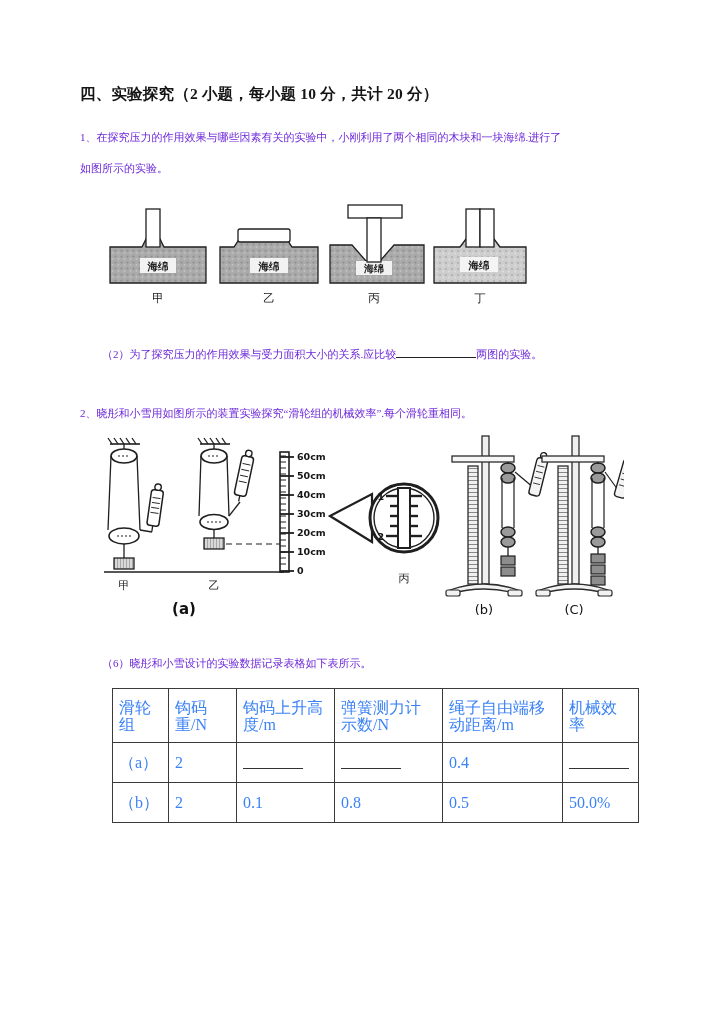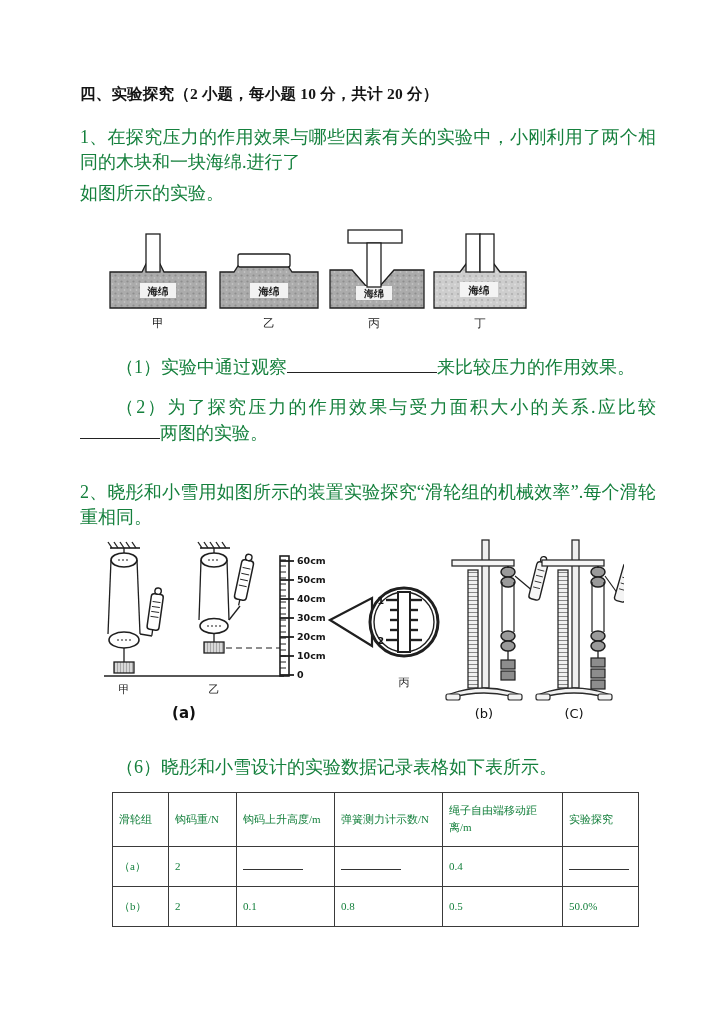--- a/index.html
+++ b/index.html
@@ -28,24 +28,24 @@
 
   
   .section-title {
     font-weight: bold;
     font-size: 15.5px;
     letter-spacing: .2px;
     margin: 0 0 20px 0;
     color: #151515;
   }
   .para {
-    font-size: 18px;
+    font-size: 11px;
     line-height: 25px;
     margin: 0 0 6px 0;
-    color: #15803d;
+    color: #6d28d9;
     text-align: justify;
   }
   .para.indent { text-indent: 2em; }
   .q-line { margin-bottom: 2px; }
   .blank-ul {
     display: inline-block;
     border-bottom: 1px solid #222;
     vertical-align: baseline;
     height: 1.05em;
   }
@@ -71,22 +71,22 @@
   }
 
   
   .data-table-wrap {
     margin-top: 12px;
     padding-left: 32px;
   }
   table.data-table {
     border-collapse: collapse;
     width: 526px;
-    font-size: 11px;
-    color: #15803d;
+    font-size: 16px;
+    color: #3b82f6;
     table-layout: fixed;
     padding-left: 45px;
   }
   table.data-table th,
   table.data-table td {
     border: 1px solid #3a3a3a;
     padding: 6px 6px;
     text-align: left;
     vertical-align: middle;
     font-weight: normal;
@@ -175,23 +175,20 @@
           <rect x="358" y="62" width="38" height="15" fill="#f4f4f4"></rect>
           <text x="377" y="74" font-family="'DejaVu Sans', sans-serif" font-size="10.5" font-weight="bold" fill="#202020" text-anchor="middle">海绵</text>
 
           <rect x="364" y="14" width="14" height="38" fill="#ffffff" stroke="#1f1f1f" stroke-width="1.3"></rect>
           <rect x="378" y="14" width="14" height="38" fill="#ffffff" stroke="#1f1f1f" stroke-width="1.3"></rect>
           <text x="378" y="107" font-family="'DejaVu Sans', sans-serif" font-size="11.5" fill="#1a1a1a" text-anchor="middle">丁</text>
         </g>
       </svg>
     </div>
 
-    <div class="para indent q-line">
-      <span>（1）实验中通过观察</span><span class="blank-ul bl-xl"></span><span>来比较压力的作用效果。</span>
-    </div>
     <div class="spacer-sm"></div>
 
     <div class="para indent q-line">
       <span>（2）为了探究压力的作用效果与受力面积大小的关系.应比较</span><span class="blank-ul bl-md"></span><span>两图的实验。</span>
     </div>
     <div class="spacer-sm"></div>
 
 
     <div class="spacer-md"></div>
 
@@ -466,21 +463,21 @@
             <col class="c5">
             <col class="c6">
         </colgroup>
         <thead>
           <tr>
             <th>滑轮组</th>
             <th>钩码重/N</th>
             <th>钩码上升高度/m</th>
             <th>弹簧测力计示数/N</th>
             <th>绳子自由端移动距离/m</th>
-            <th>实验探究</th>
+            <th>机械效率</th>
           </tr>
         </thead>
         <tbody>
           <tr>
             <td class="cell-center">（a）</td>
             <td>2</td>
             <td><span class="cell-blank-line"></span></td>
             <td><span class="cell-blank-line"></span></td>
             <td>0.4</td>
             <td><span class="cell-blank-line"></span></td>

